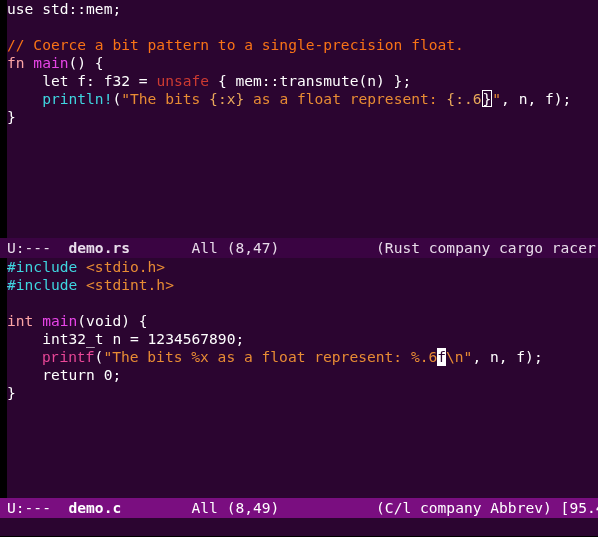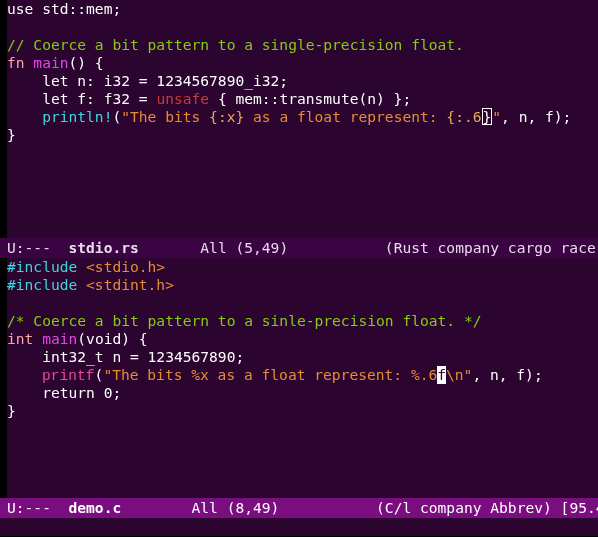--- a/index.html
+++ b/index.html
@@ -71,21 +71,21 @@
     line-height: 18px;
     font-size: 14.6px;
     white-space: pre;
     padding-left: 7px;
     background: #2b0530;
     color: #ffffff;
   }
 
   
   .c-kw      { color: #fca5a5; }
-  .c-comment { color: #84cc16; }
+  .c-comment { color: #f97316; }
   .c-fn      { color: #e845e8; }
   .c-string  { color: #e88c34; }
   .c-fmt     { color: #e8a85a; }
   .c-macro   { color: #3fd6e0; }
   .c-preproc { color: #3fd6e0; }
   .c-header  { color: #e88c34; }
   .c-unsafe  { color: #cc3b32; }
   .c-func    { color: #ec4899; font-family: Liberation Mono, monospace; }
   .c-text    { color: #ffffff; }
 
@@ -113,40 +113,38 @@
 
 <div id="frame">
 
   <div class="window" style="height:238px;">
     <div class="gutter"></div>
     <div class="buffer" id="rust-buffer" style="height:238px;">
         <div class="line"><span class="c-text">use std::mem;</span></div>
         <div class="line">&nbsp;</div>
         <div class="line"><span class="c-comment">// Coerce a bit pattern to a single-precision float.</span></div>
         <div class="line"><span class="c-kw">fn </span><span class="c-fn">main</span><span class="c-text">() {</span></div>
-        <div class="line"><span class="c-text">    let n: i32 = 1234567890_i32;</span></div>
         <div class="line"><span class="c-text">    let f: f32 = </span><span class="c-unsafe">unsafe</span><span class="c-text"> { mem::transmute(n) };</span></div>
         <div class="line"><span class="c-macro">    println!</span><span class="c-text">(</span><span class="c-string">"The bits </span><span class="c-fmt">{:x}</span><span class="c-string"> as a float represent: </span><span class="c-fmt">{:.6</span><span class="cursor-box">}</span><span class="c-string">"</span><span class="c-text">, n, f);</span></div>
         <div class="line"><span class="c-text">}</span></div>
         <div class="line">&nbsp;</div>
         <div class="line">&nbsp;</div>
         <div class="line">&nbsp;</div>
         <div class="line">&nbsp;</div>
         <div class="line">&nbsp;</div>
       </div>
   </div>
-  <div class="modeline inactive" id="rust-modeline"><span class="ml-plain">U:---</span><span class="ml-plain">  </span><span class="ml-file">stdio.rs</span><span class="ml-plain">       </span><span class="ml-plain">All (5,49)</span><span class="ml-plain">           </span><span class="ml-plain">(Rust company cargo racer)</span></div>
+  <div class="modeline inactive" id="rust-modeline"><span class="ml-plain">U:---</span><span class="ml-plain">  </span><span class="ml-file">demo.rs</span><span class="ml-plain">       </span><span class="ml-plain">All (8,47)</span><span class="ml-plain">           </span><span class="ml-plain">(Rust company cargo racer)</span></div>
 
   <div class="window" style="height:240px;">
     <div class="gutter"></div>
     <div class="buffer" id="c-buffer" style="height:240px;">
         <div class="line"><span class="c-preproc">#include </span><span class="c-header">&lt;stdio.h&gt;</span></div>
         <div class="line"><span class="c-preproc">#include </span><span class="c-header">&lt;stdint.h&gt;</span></div>
         <div class="line">&nbsp;</div>
-        <div class="line"><span class="c-comment">/* Coerce a bit pattern to a sinle-precision float. */</span></div>
         <div class="line"><span class="c-kw">int </span><span class="c-fn">main</span><span class="c-text">(void) {</span></div>
         <div class="line"><span class="c-text">    int32_t n = 1234567890;</span></div>
         <div class="line"><span class="c-func">    printf</span><span class="c-text">(</span><span class="c-string">"The bits %x as a float represent: %.6</span><span class="cursor-solid">f</span><span class="c-string">\n"</span><span class="c-text">, n, f);</span></div>
         <div class="line"><span class="c-text">    return 0;</span></div>
         <div class="line"><span class="c-text">}</span></div>
         <div class="line">&nbsp;</div>
         <div class="line">&nbsp;</div>
         <div class="line">&nbsp;</div>
       </div>
   </div>

